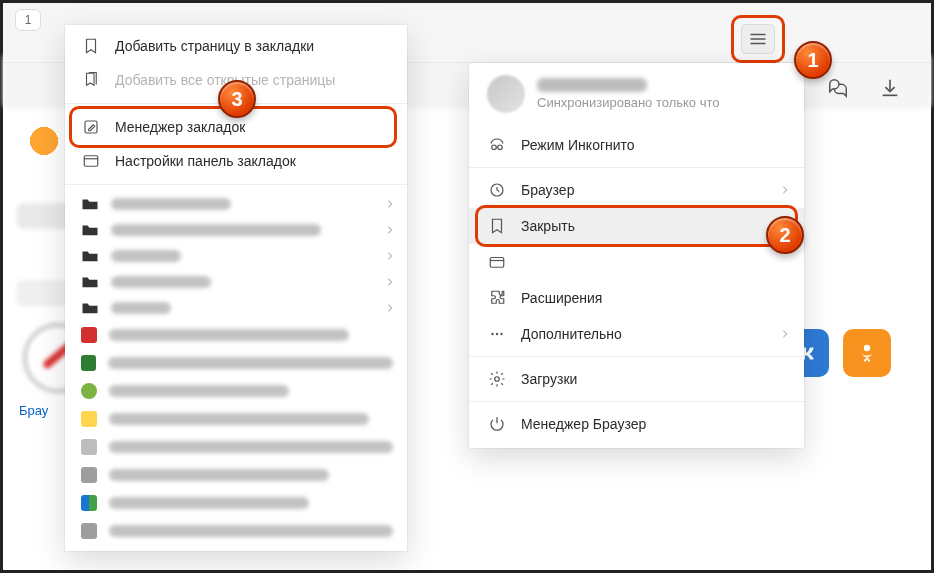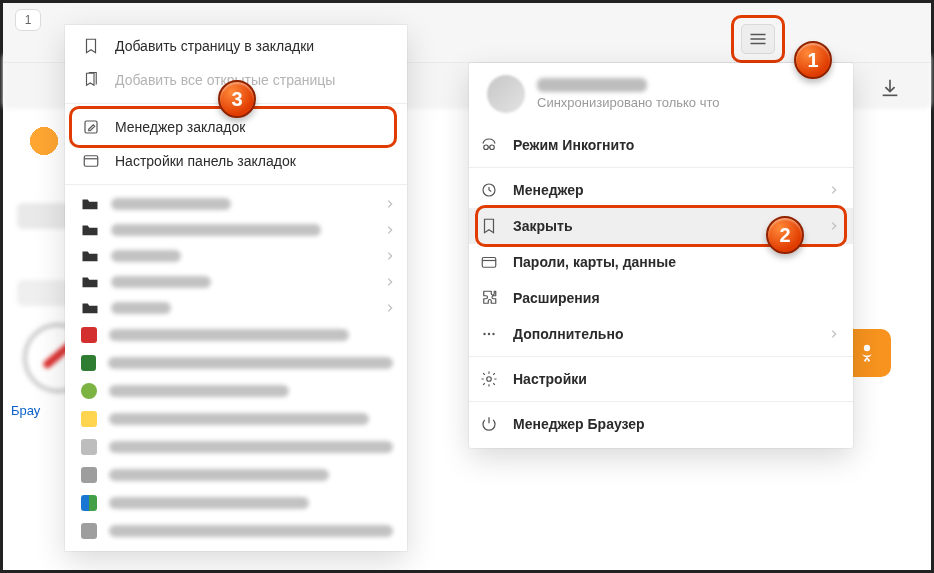--- a/index.html
+++ b/index.html
@@ -36,21 +36,21 @@
   .bg-blur .r-needle {
     left: 32px; top: 334px; width: 40px; height: 8px; background: #d33; border-radius: 4px;
     transform: rotate(-40deg); transform-origin: 100% 50%;
   }
   .bg-blur .r-tab { left: 22px; top: 31px; width: 24px; height: 20px; background: #f8f8f8; border:1px solid #ddd; border-radius:4px; }
   .orange-dot {
     position: absolute; left: 24px; top: 121px; width: 34px; height: 34px; border-radius: 50%;
     background: radial-gradient(circle at 50% 50%, #ffa632 0 14px, #fff 14px 16px, transparent 16px);
     z-index: 1;
   }
-  .brau-label { position:absolute; left:8px; top:400px; color:#0a62c9; font-size:13px; z-index:1; }
+  .brau-label { position:absolute; left:16px; top:400px; color:#0a62c9; font-size:13px; z-index:1; }
 
   
   .chrome {
     position: absolute; top: 0; left: 0; width: 100%; height: 60px;
     background: #f6f6f6;
     border-bottom: 1px solid #eaeaea;
     z-index: 2;
     display:flex; align-items:flex-start;
   }
   .tabstrip { display:flex; align-items:center; padding: 6px 0 0 12px; }
@@ -94,21 +94,21 @@
   }
   .toolbar-row2 {
     position: absolute; right: 30px; top: 74px;
     display:flex; gap: 30px; align-items:center; color:#555; z-index:3;
   }
   .toolbar-row2 .ti { width:22px; height:22px; display:flex; align-items:center; justify-content:center; cursor:pointer;}
 
   
   .menu-main {
     position:absolute; left: 466px; top: 60px;
-    width: 384px;
+    width: 335px;
     background: #fff;
     border-radius: 2px;
     box-shadow: 0 10px 30px rgba(0,0,0,.15), 0 0 0 1px rgba(0,0,0,.04);
     z-index: 5;
     padding-bottom: 6px;
   }
   .menu-user {
     padding: 12px 18px 14px 18px;
     display:flex; gap:12px; align-items:center;
   }
@@ -120,25 +120,24 @@
   .user-lines { display:flex; flex-direction:column; gap:3px; }
   .user-name-blur {
     width: 110px; height: 14px; background:#bdbdbd; border-radius:6px; filter: blur(2px);
   }
   .user-sub { color:#9a9a9a; font-size:13px; }
 
   .menu-main .sep { height:1px; background:#eee; margin: 4px 0; }
 
   .mitem {
     display:flex; align-items:center; gap: 14px;
-    padding: 9px 16px 9px 10px;
+    padding: 9px 16px 9px 18px;
     color:#2b2b2b;
     cursor:pointer;
     position:relative;
-    font-weight:bold;
   }
   .mitem .mi-icon { width:20px; display:flex; align-items:center; justify-content:center; color:#555;}
   .mitem .mi-icon svg { width:18px; height:18px; }
   .mitem .chev { position:absolute; right:14px; color:#bdbdbd; }
   .mitem.highlight {
     background:#efefef;
   }
   .mitem .red-ring {
     position:absolute; left:6px; right:6px; top:-3px; bottom:-3px;
     border:3px solid #e03b00; border-radius:10px;
@@ -328,21 +327,21 @@
     </div>
     <div class="sep"></div>
 
     <div class="mitem">
       <span class="mi-icon">
           <svg viewBox="0 0 24 24" fill="none" stroke="currentColor" stroke-width="1.6">
             <circle cx="12" cy="12" r="8"></circle>
             <path d="M12 8v4l3 2"></path>
           </svg>
         </span>
-      <span>Менеджер</span>
+      <span>Браузер</span>
       <span class="chev"><svg viewBox="0 0 12 12">
             <path d="M4 2l4 4-4 4" fill="none" stroke="currentColor" stroke-width="1.5"></path>
           </svg></span>
     </div>
 
     <div class="mitem highlight">
       <div class="red-ring"></div>
       <span class="mi-icon">
           <svg viewBox="0 0 24 24" fill="none" stroke="currentColor" stroke-width="1.6">
             <path d="M6 3h12v18l-6-4-6 4z"></path>
@@ -354,21 +353,20 @@
           </svg></span>
     </div>
 
     <div class="mitem">
       <span class="mi-icon">
           <svg viewBox="0 0 24 24" fill="none" stroke="currentColor" stroke-width="1.6">
             <rect x="3" y="6" width="18" height="13" rx="2"></rect>
             <path d="M3 10h18"></path>
           </svg>
         </span>
-      <span>Пароли, карты, данные</span>
     </div>
 
 
     <div class="mitem">
       <span class="mi-icon">
           <svg viewBox="0 0 24 24" fill="none" stroke="currentColor" stroke-width="1.6">
             <path d="M9 3h6v3a2 2 0 0 0 4 0V3h2v6h-3a2 2 0 0 0 0 4h3v6h-6v-3a2 2 0 0 0-4 0v3H5v-6h3a2 2 0 0 0 0-4H5V3h4z" stroke-linejoin="round"></path>
           </svg>
         </span>
       <span>Расширения</span>
@@ -391,21 +389,21 @@
     <div class="sep"></div>
 
 
     <div class="mitem">
       <span class="mi-icon">
           <svg viewBox="0 0 24 24" fill="none" stroke="currentColor" stroke-width="1.6">
             <circle cx="12" cy="12" r="3"></circle>
             <path d="M12 2v3M12 19v3M4.2 4.2l2.1 2.1M17.7 17.7l2.1 2.1M2 12h3M19 12h3M4.2 19.8l2.1-2.1M17.7 6.3l2.1-2.1"></path>
           </svg>
         </span>
-      <span>Настройки</span>
+      <span>Загрузки</span>
     </div>
 
     <div class="sep"></div>
 
     <div class="mitem">
       <span class="mi-icon">
           <svg viewBox="0 0 24 24" fill="none" stroke="currentColor" stroke-width="1.7">
             <path d="M12 3v8"></path>
             <path d="M6.5 6.5a8 8 0 1 0 11 0"></path>
           </svg>

